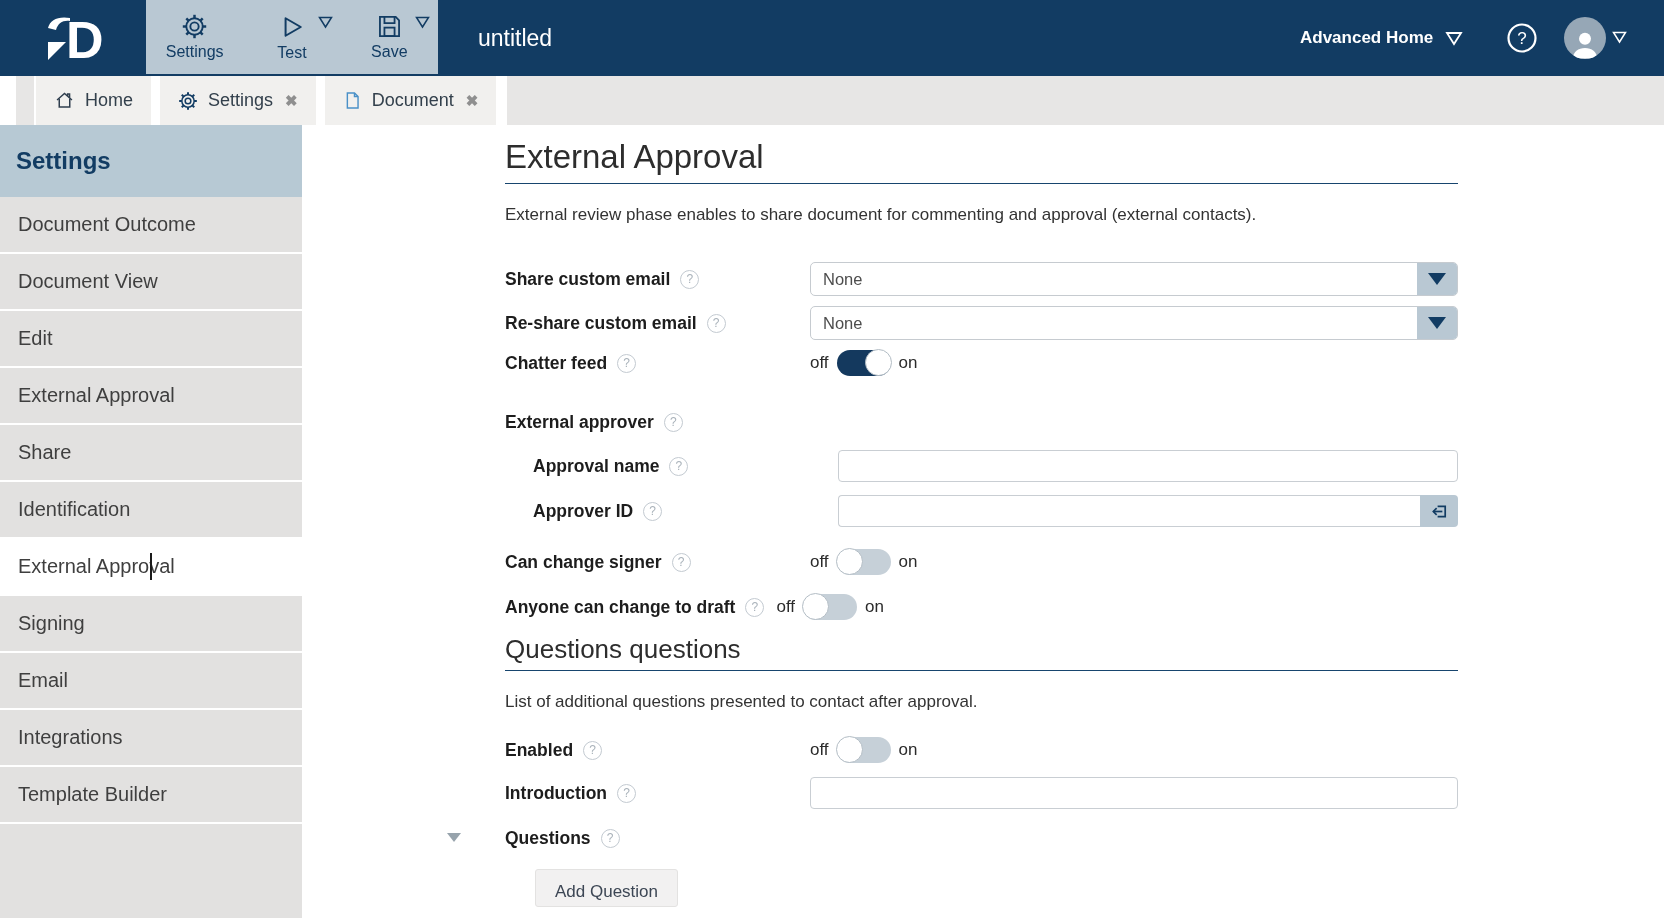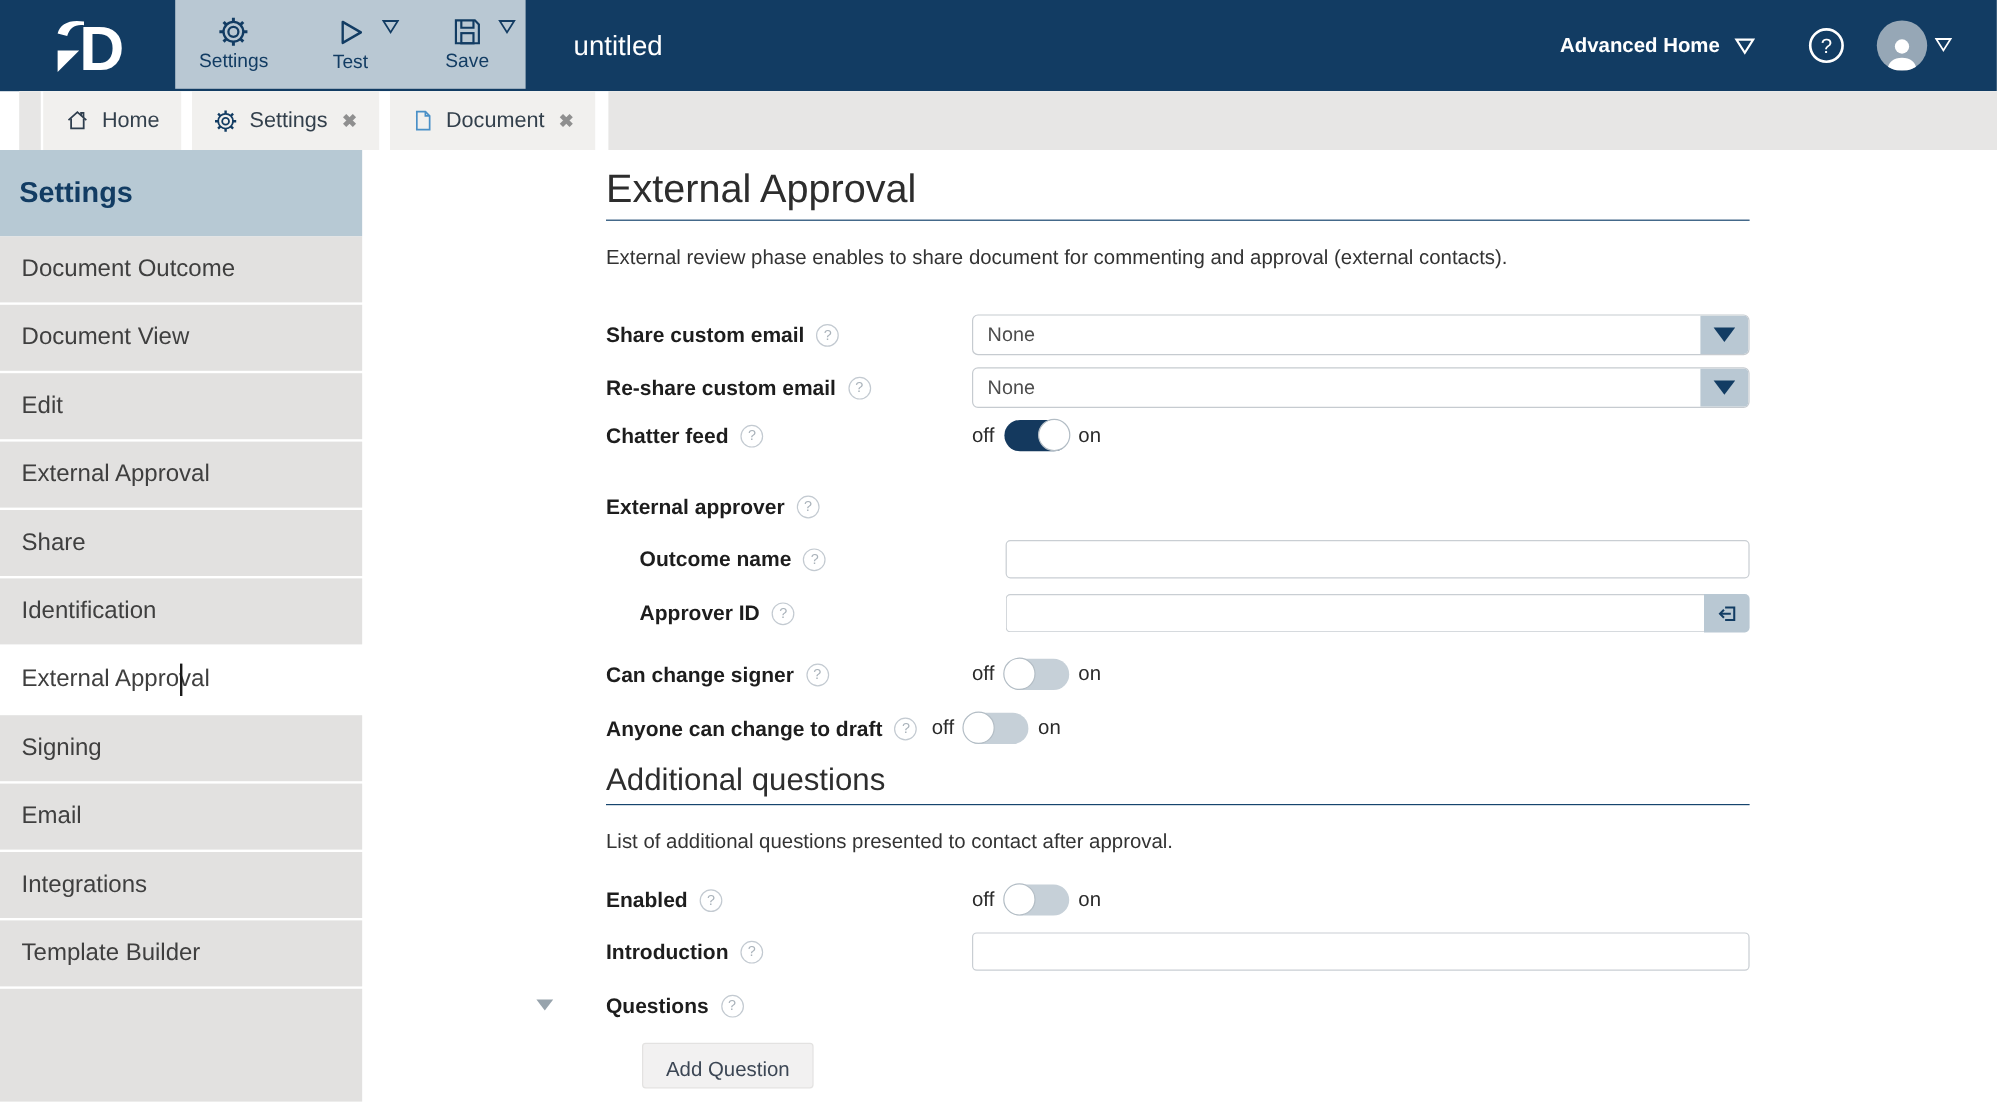--- a/index.html
+++ b/index.html
@@ -285,21 +285,21 @@
   <div class="row" style="margin-top:32px; height:24px;">
     <div class="label-cell">
       <span class="lbl">External approver</span>
       <span class="help">?</span>
     </div>
   </div>
 
   
   <div class="row sub" style="margin-top:16px;">
     <div class="label-cell">
-      <span class="lbl">Outcome name</span>
+      <span class="lbl">Approval name</span>
       <span class="help">?</span>
     </div>
     <input class="text-input" type="text" value="" style="">
   </div>
 
   
   <div class="row sub" style="margin-top:13px;">
     <div class="label-cell">
       <span class="lbl">Approver ID</span>
       <span class="help">?</span>
@@ -342,21 +342,21 @@
     <div class="switch-group">
       <span>off</span>
       <span class="switch off">
           <span class="knob"></span>
         </span>
       <span>on</span>
     </div>
   </div>
 
   
-  <h2 class="section-title">Additional questions</h2>
+  <h2 class="section-title">Questions questions</h2>
   <div class="section-desc">List of additional questions presented to contact after approval.</div>
 
   
   <div class="row" style="margin-top:22px; height:30px;">
     <div class="label-cell">
       <span class="lbl">Enabled</span>
       <span class="help">?</span>
     </div>
     <div class="switch-group">
       <span>off</span>

